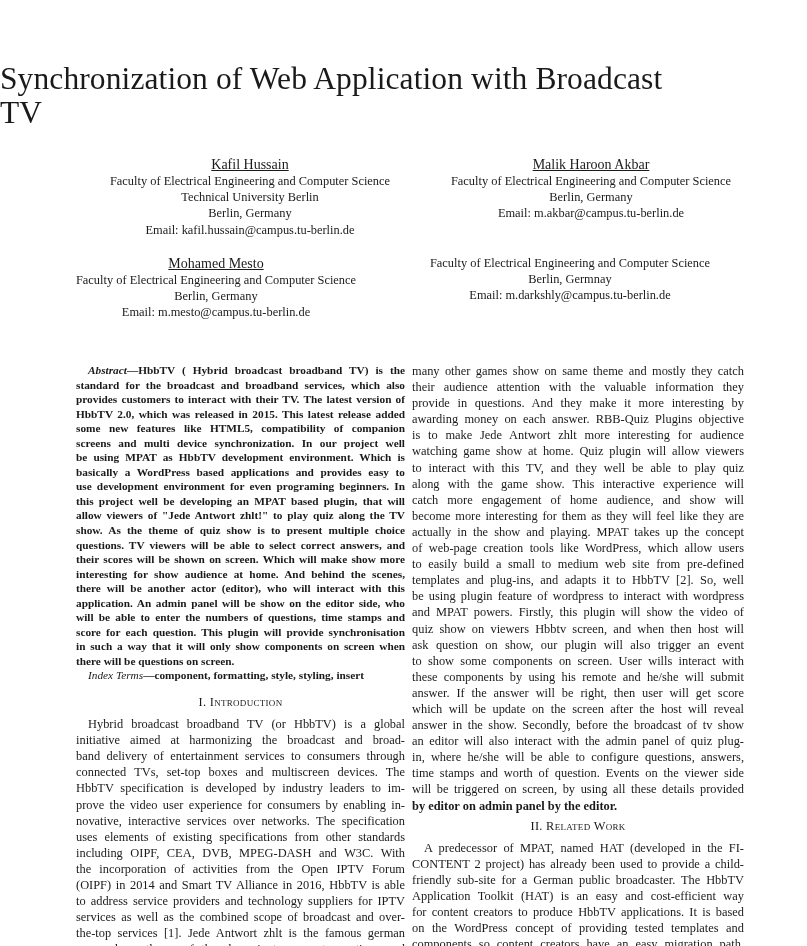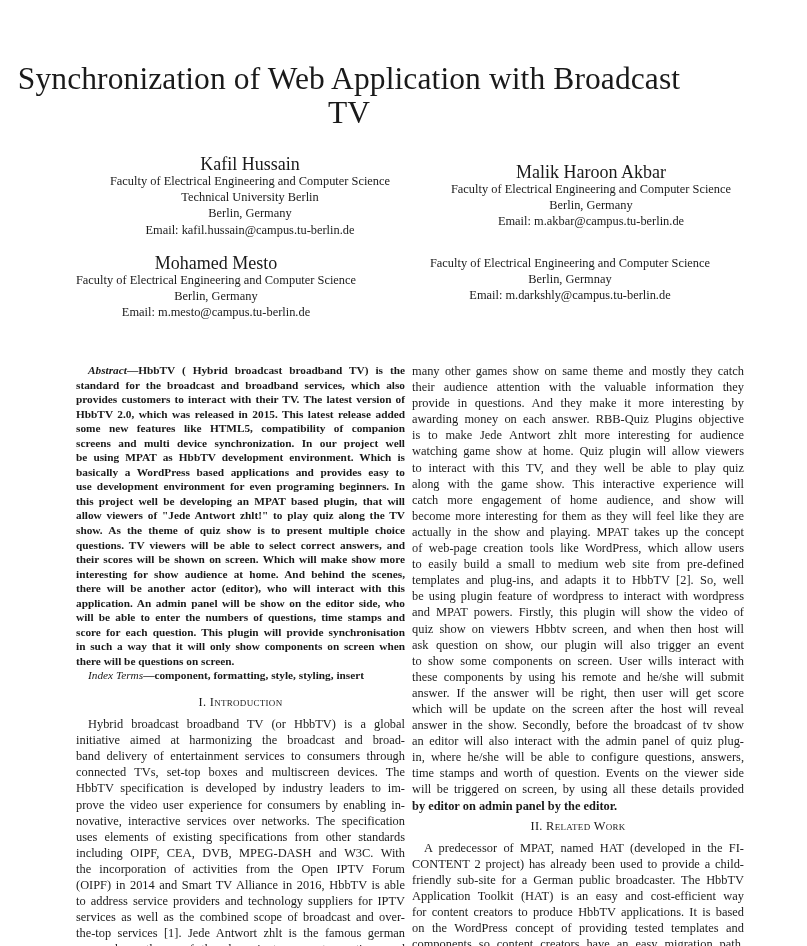--- a/index.html
+++ b/index.html
@@ -2,29 +2,29 @@
 <html><head>
 <meta charset="utf-8">
 <style>
   html, body { margin: 0; padding: 0; background: #ffffff; }
   body {
     width: 807px; height: 946px; overflow: hidden; position: relative;
     font-family: "Liberation Serif", "DejaVu Serif", serif; color: #1a1a1a;
   }
   .title {
     position: absolute; left: 0; width: 698px; top: 62px;
-    text-align: center; font-size: 31.5px; line-height: 34px; margin: 0; font-weight: normal;
+    font-size: 31.5px; line-height: 34px; margin: 0; font-weight: normal;
     letter-spacing: 0.1px;
   }
   .author {
     position: absolute; text-align: center; font-size: 12.4px; line-height: 16.2px;
   }
-  .author .name { font-size: 18px; line-height: 17px; }
+  .author .name { font-size: 14px; line-height: 17px; text-decoration: underline; }
   .a1 { left: 80px; width: 340px; top: 156px; }
-  .a2 { left: 424px; width: 334px; top: 164px; }
+  .a2 { left: 424px; width: 334px; top: 156px; }
   .a3 { left: 46px; width: 340px; top: 255px; }
   .a4 { left: 400px; width: 340px; top: 255px; }
 
   .col { position: absolute; width: 329px; }
   .col-left { left: 76px; top: 363px; }
   .col-right { left: 412px; top: 363px; width: 332px; }
   .line {
     display: block; white-space: nowrap; text-align: justify; text-align-last: justify;
     height: 16.1px; line-height: 16.1px; font-size: 12.4px; overflow: visible;
   }

